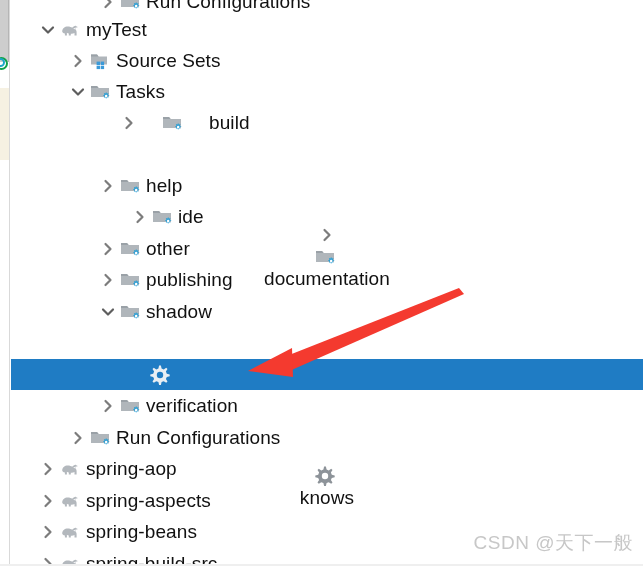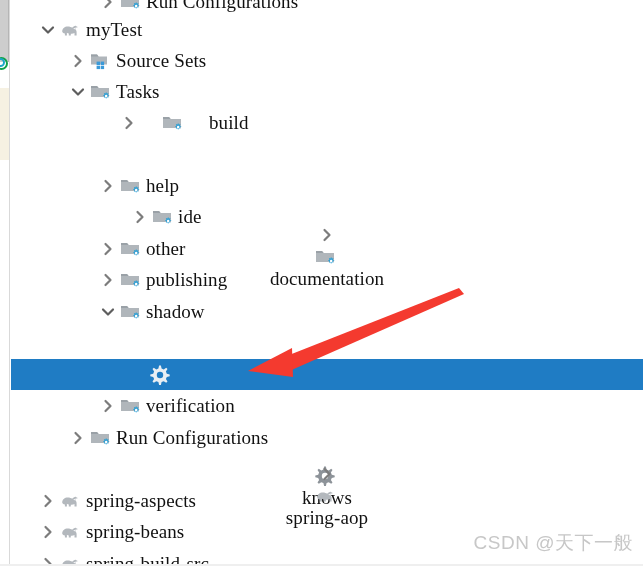--- a/index.html
+++ b/index.html
@@ -69,21 +69,20 @@
     box-sizing: border-box;
   }
 
   
   .tree {
     position: absolute;
     left: 11px;
     top: 0;
     width: 632px;
     height: 566px;
-    font-family: Liberation Serif, serif;
   }
   .row {
     position: absolute;
     left: 0;
     width: 632px;
     height: 31px;
     display: flex;
     align-items: center;
     white-space: nowrap;
   }
@@ -422,21 +421,21 @@
             <path d="M2 5 h6 l1.6 2 H20 v9 H2 Z" fill="#b0b6bb"></path>
             <path d="M2 5 h6 l1.6 2 H2 Z" fill="#9aa1a7"></path>
             <g transform="translate(12.2,10.2) scale(0.52)">
               <path d="M9 2.2 l1.1 0 0.35 1.8 1.3 0.55 1.5-1.0 0.8 0.8 -1.0 1.5 0.55 1.3 1.8 0.35 0 1.1 -1.8 0.35 -0.55 1.3 1.0 1.5 -0.8 0.8 -1.5-1.0 -1.3 0.55 -0.35 1.8 -1.1 0 -0.35-1.8 -1.3-0.55 -1.5 1.0 -0.8-0.8 1.0-1.5 -0.55-1.3 -1.8-0.35 0-1.1 1.8-0.35 0.55-1.3 -1.0-1.5 0.8-0.8 1.5 1.0 1.3-0.55 Z" fill="#2e9fd4"></path>
               <circle cx="9.55" cy="9.1" r="2.4" fill="#ffffff"></circle>
             </g>
           </svg>
         </div>
         <span class="label">Run Configurations</span>
       </div>
-      <div class="row" style="top: 437px; flex-direction: column;">
+      <div class="row" style="top: 453px;">
         <div style="width: 26px; flex: 0 0 26px; height: 31px;"></div>
         <div class="twisty">
           <svg width="16" height="16" viewBox="0 0 16 16" xmlns="http://www.w3.org/2000/svg">
             <path d="M5.5 3 L10.5 8 L5.5 13" fill="none" stroke="#7c7c7c" stroke-width="2.2" stroke-linecap="round" stroke-linejoin="round"></path>
           </svg>
         </div>
         <div class="icon">
           <svg width="22" height="22" viewBox="0 0 22 22" xmlns="http://www.w3.org/2000/svg">
             <g fill="#b3b8bd">
               <path d="M3.2 12.4 c0-3.0 2.4-5.0 5.6-5.0 c2.0 0 3.4 0.6 4.4 1.4 c0.9-0.9 2.1-1.7 3.4-2.0 c0.5-0.1 0.8 0.3 0.6 0.7 c-0.4 0.8-0.9 1.6-1.0 2.5 c0.9 0.9 1.4 2.0 1.4 3.3 v3.1 h-2.1 v-2.5 c-0.8 0.5-1.8 0.8-2.9 0.8 h-0.8 v1.7 h-2.0 v-1.9 c-0.7-0.2-1.3-0.4-1.9-0.8 v2.7 h-2.0 v-1.9 c-1.6-0.6-2.7-1.2-2.7-2.1 Z"></path>

